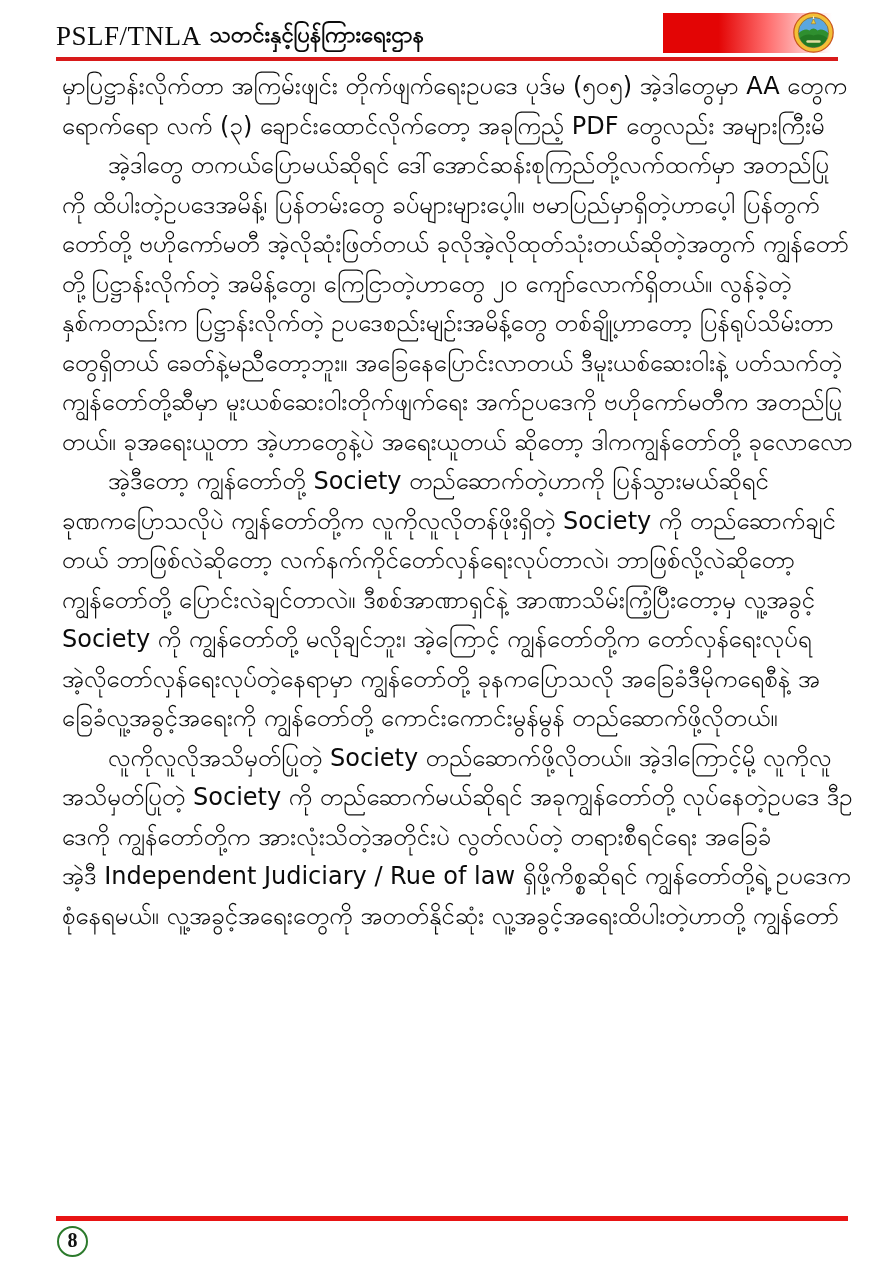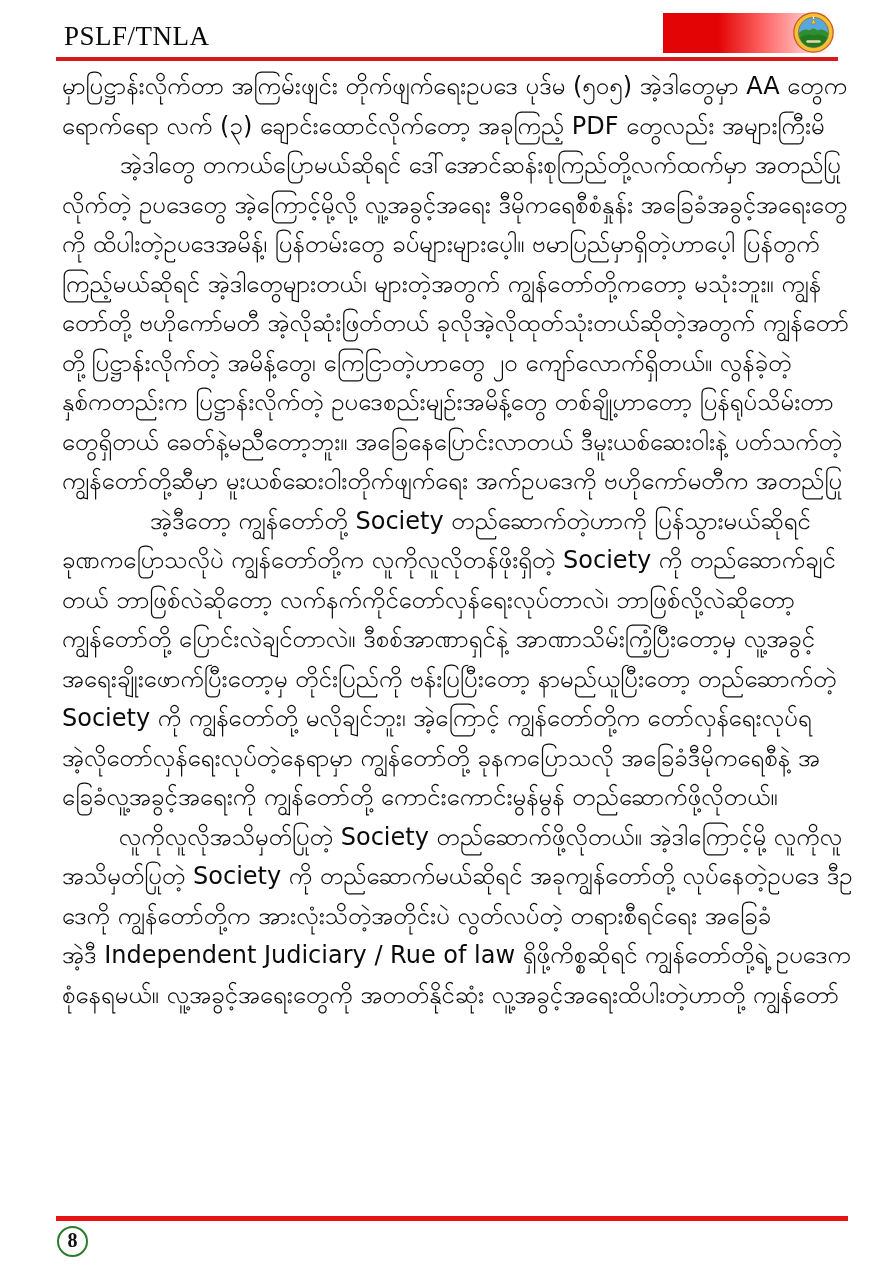--- a/index.html
+++ b/index.html
@@ -2,21 +2,21 @@
 <html><head>
 <meta charset="utf-8">
 <style>
   html,body{margin:0;padding:0;}
   body{
     width:896px;height:1280px;position:relative;background:#ffffff;
     font-family:"DejaVu Sans",sans-serif;color:#0b0b0b;overflow:hidden;
   }
   
   .brand{
-    position:absolute;left:64px;top:16px;height:40px;
+    position:absolute;left:56px;top:16px;height:40px;
     display:flex;align-items:center;gap:8px;white-space:nowrap;
   }
   .brand .latin{
     font-family:"Liberation Serif",serif;font-size:27px;font-weight:500;letter-spacing:.5px;
   }
   .brand .burmese{
     font-family:"DejaVu Sans",sans-serif;font-size:22px;font-weight:700;
   }
   .grad-bar{
     position:absolute;left:663px;top:13px;width:174px;height:40px;
@@ -27,40 +27,41 @@
     position:absolute;left:56px;top:57px;width:782px;height:4px;background:#d81a1a;
   }
   
   .page-body{
     position:absolute;left:62px;top:67px;width:791px;
   }
   .line{
     height:39.5px;line-height:39.5px;font-size:24px;overflow:hidden;
     font-family:"DejaVu Sans",sans-serif;word-break:break-word;
   }
-  .line.indent{text-indent:46px;text-align:center;}
+  .line.indent{text-indent:46px;}
   
   .footer-rule{
     position:absolute;left:56px;top:1216px;width:792px;height:5px;background:#e81414;
   }
   .page-badge{
     position:absolute;left:57px;top:1226px;width:31px;height:31px;border-radius:50%;
     border:2.5px solid #2c7a2c;box-sizing:border-box;background:#ffffff;
     display:flex;align-items:center;justify-content:center;
   }
   .page-badge span{
     font-family:"Liberation Serif",serif;font-size:20px;font-weight:700;color:#111;
     transform:translateY(-1px);
   }
 </style>
 </head>
 <body>
 
 <div class="brand">
   <span class="latin">PSLF/TNLA</span>
+  <span class="burmese">သတင်းနှင့်ပြန်ကြားရေးဌာန</span>
 </div>
 
 <div class="grad-bar"></div>
 
 <svg class="logo" viewBox="0 0 40 40">
   <circle cx="20" cy="20" r="19.2" fill="#f3c036" stroke="#c9551f" stroke-width="1.2"></circle>
   <circle cx="20" cy="20" r="14.8" fill="#5aa7e0" stroke="#9a6a16" stroke-width="0.8"></circle>
   <clipPath id="inner">
       <circle cx="20" cy="20" r="14.4"></circle>
     </clipPath>
@@ -77,36 +78,34 @@
 
 <div class="page-body">
 
   <div>
     <div class="line">မှာပြဋ္ဌာန်းလိုက်တာ အကြမ်းဖျင်း တိုက်ဖျက်ရေးဥပဒေ ပုဒ်မ (၅၀၅) အဲ့ဒါတွေမှာ AA တွေက</div>
     <div class="line">ရောက်ရော လက် (၃) ချောင်းထောင်လိုက်တော့ အခုကြည့် PDF တွေလည်း အများကြီးမိတယ်။</div>
   </div>
 
   <div>
     <div class="line indent">အဲ့ဒါတွေ တကယ်ပြောမယ်ဆိုရင် ဒေါ်အောင်ဆန်းစုကြည်တို့လက်ထက်မှာ အတည်ပြု</div>
-    <div class="line">လိုက်တဲ့ ဥပဒေတွေ အဲ့ကြောင့်မို့လို့ လူ့အခွင့်အရေး ဒီမိုကရေစီစံနှုန်း အခြေခံအခွင့်အရေးတွေ</div>
     <div class="line">ကို ထိပါးတဲ့ဥပဒေအမိန့်၊ ပြန်တမ်းတွေ ခပ်များများပေ့ါ။ ဗမာပြည်မှာရှိတဲ့ဟာပေ့ါ ပြန်တွက်</div>
-    <div class="line">ကြည့်မယ်ဆိုရင် အဲ့ဒါတွေများတယ်၊ များတဲ့အတွက် ကျွန်တော်တို့ကတော့ မသုံးဘူး။ ကျွန်</div>
     <div class="line">တော်တို့ ဗဟိုကော်မတီ အဲ့လိုဆုံးဖြတ်တယ် ခုလိုအဲ့လိုထုတ်သုံးတယ်ဆိုတဲ့အတွက် ကျွန်တော်</div>
     <div class="line">တို့ပြဋ္ဌာန်းလိုက်တဲ့ အမိန့်တွေ၊ ကြေငြာတဲ့ဟာတွေ ၂၀ ကျော်လောက်ရှိတယ်။ လွန်ခဲ့တဲ့ (၇/၈/၉)</div>
     <div class="line">နှစ်ကတည်းက ပြဋ္ဌာန်းလိုက်တဲ့ ဥပဒေစည်းမျဉ်းအမိန့်တွေ တစ်ချို့ဟာတော့ ပြန်ရုပ်သိမ်းတာ</div>
     <div class="line">တွေရှိတယ် ခေတ်နဲ့မညီတော့ဘူး။ အခြေနေပြောင်းလာတယ် ဒီမူးယစ်ဆေးဝါးနဲ့ ပတ်သက်တဲ့</div>
     <div class="line">ကျွန်တော်တို့ဆီမှာ မူးယစ်ဆေးဝါးတိုက်ဖျက်ရေး အက်ဥပဒေကို ဗဟိုကော်မတီက အတည်ပြု</div>
+    <div class="line">တယ်။ ခုအရေးယူတာ အဲ့ဟာတွေနဲ့ပဲ အရေးယူတယ် ဆိုတော့ ဒါကကျွန်တော်တို့ ခုလောလော</div>
   </div>
 
   <div>
     <div class="line indent">အဲ့ဒီတော့ ကျွန်တော်တို့ Society တည်ဆောက်တဲ့ဟာကို ပြန်သွားမယ်ဆိုရင် ကျွန်တော်</div>
     <div class="line">ခုဏကပြောသလိုပဲ ကျွန်တော်တို့က လူကိုလူလိုတန်ဖိုးရှိတဲ့ Society ကို တည်ဆောက်ချင်</div>
     <div class="line">တယ် ဘာဖြစ်လဲဆိုတော့ လက်နက်ကိုင်တော်လှန်ရေးလုပ်တာလဲ၊ ဘာဖြစ်လို့လဲဆိုတော့</div>
     <div class="line">ကျွန်တော်တို့ ပြောင်းလဲချင်တာလဲ။ ဒီစစ်အာဏာရှင်နဲ့ အာဏာသိမ်းကြံ့ပြီးတော့မှ လူ့အခွင့်</div>
-    <div class="line">အရေးချိုးဖောက်ပြီးတော့မှ တိုင်းပြည်ကို ဗန်းပြပြီးတော့ နာမည်ယူပြီးတော့ တည်ဆောက်တဲ့</div>
     <div class="line">Society ကို ကျွန်တော်တို့ မလိုချင်ဘူး၊ အဲ့ကြောင့် ကျွန်တော်တို့က တော်လှန်ရေးလုပ်ရတယ်။</div>
     <div class="line">အဲ့လိုတော်လှန်ရေးလုပ်တဲ့နေရာမှာ ကျွန်တော်တို့ ခုနကပြောသလို အခြေခံဒီမိုကရေစီနဲ့ အ</div>
     <div class="line">ခြေခံလူ့အခွင့်အရေးကို ကျွန်တော်တို့ ကောင်းကောင်းမွန်မွန် တည်ဆောက်ဖို့လိုတယ်။</div>
   </div>
 
   <div>
     <div class="line indent">လူကိုလူလိုအသိမှတ်ပြုတဲ့ Society တည်ဆောက်ဖို့လိုတယ်။ အဲ့ဒါကြောင့်မို့ လူကိုလူလို</div>
     <div class="line">အသိမှတ်ပြုတဲ့ Society ကို တည်ဆောက်မယ်ဆိုရင် အခုကျွန်တော်တို့ လုပ်နေတဲ့ဥပဒေ ဒီဥပ</div>
     <div class="line">ဒေကို ကျွန်တော်တို့က အားလုံးသိတဲ့အတိုင်းပဲ လွတ်လပ်တဲ့ တရားစီရင်ရေး အခြေခံ (၁၀)ချက်</div>
     <div class="line">အဲ့ဒီ Independent Judiciary / Rue of law ရှိဖို့ကိစ္စဆိုရင် ကျွန်တော်တို့ရဲ့ ဥပဒေက ပြီးပြည့်</div>

